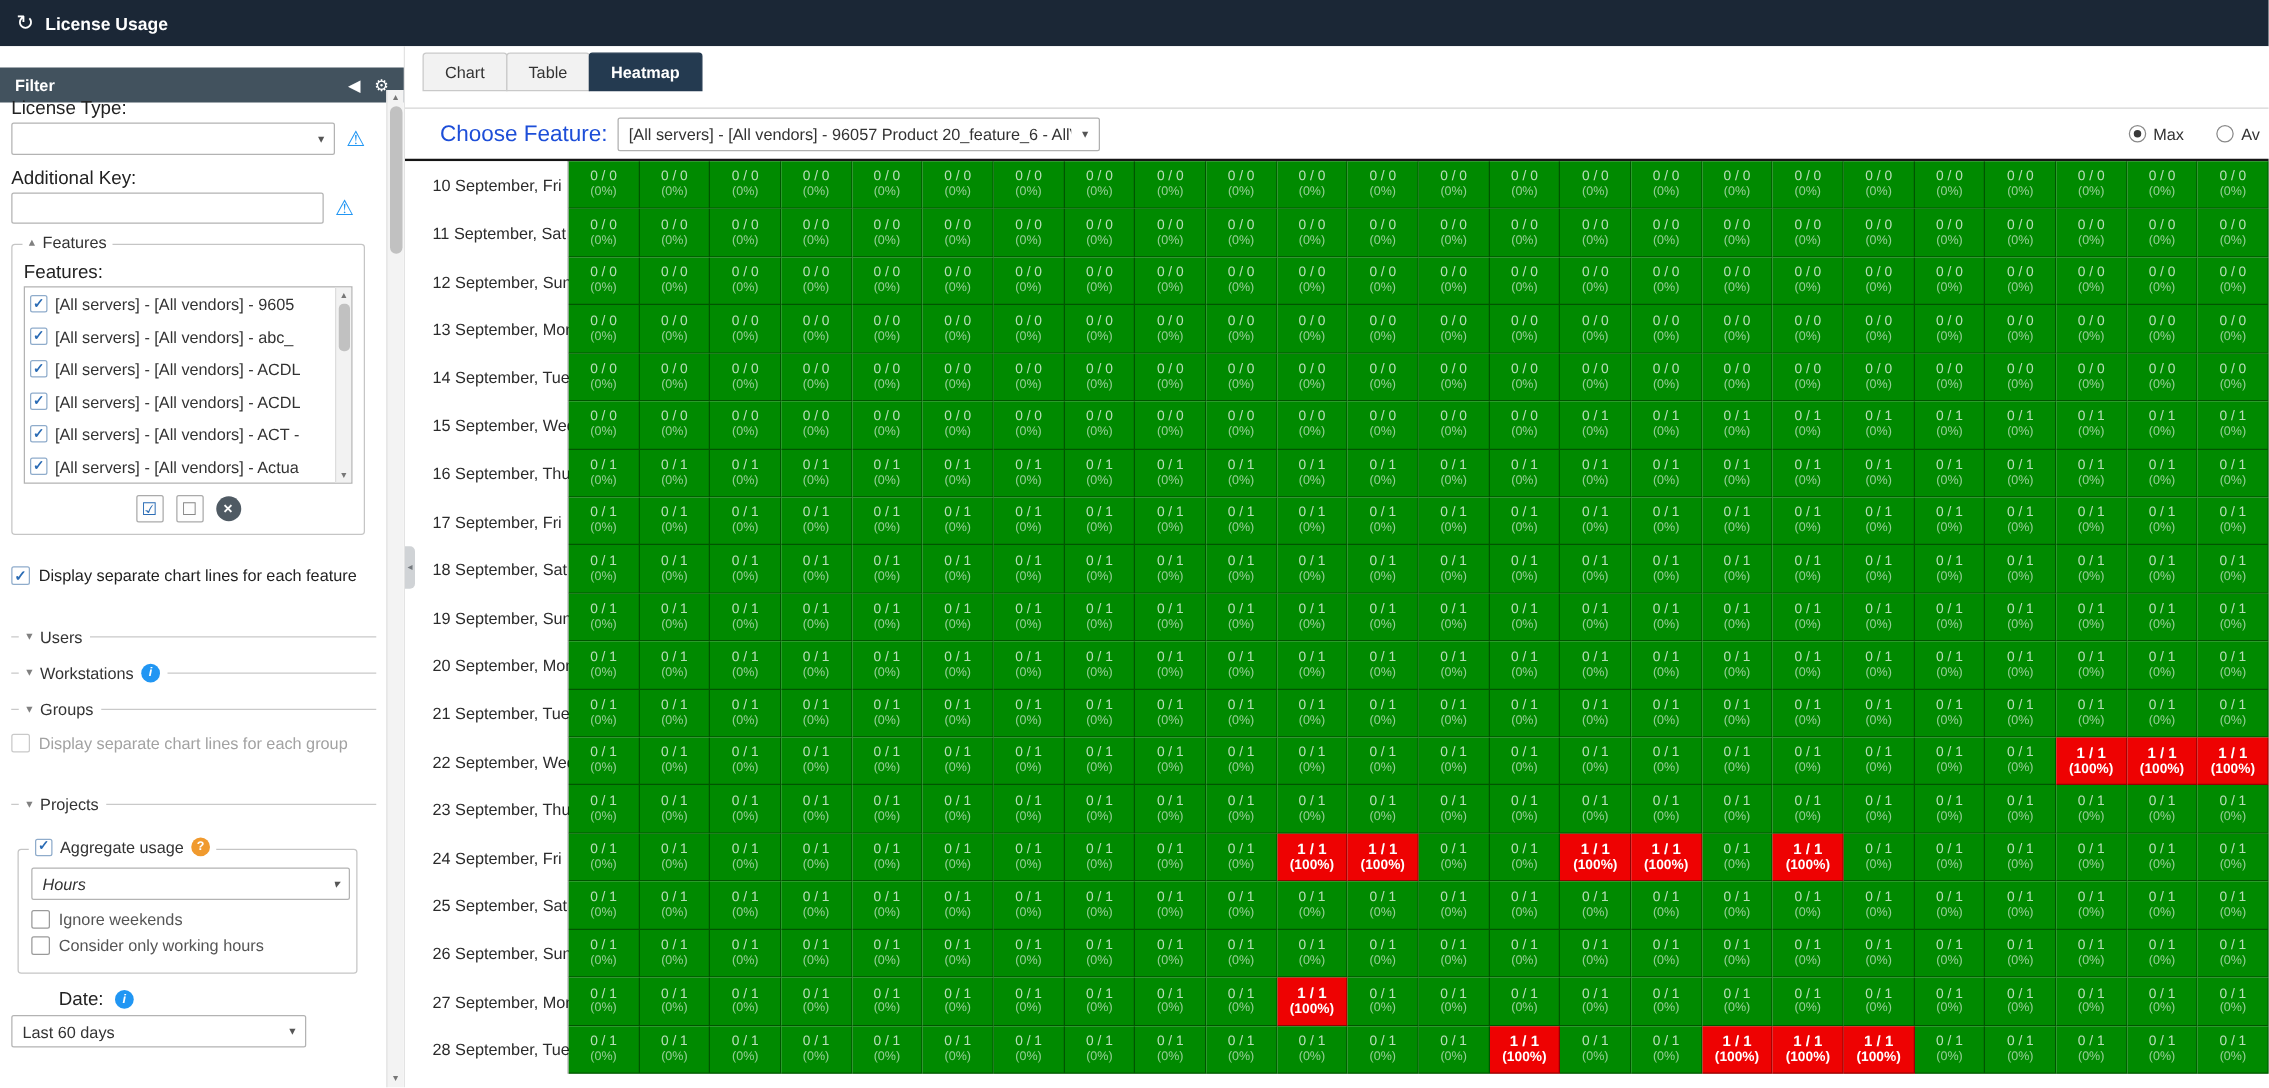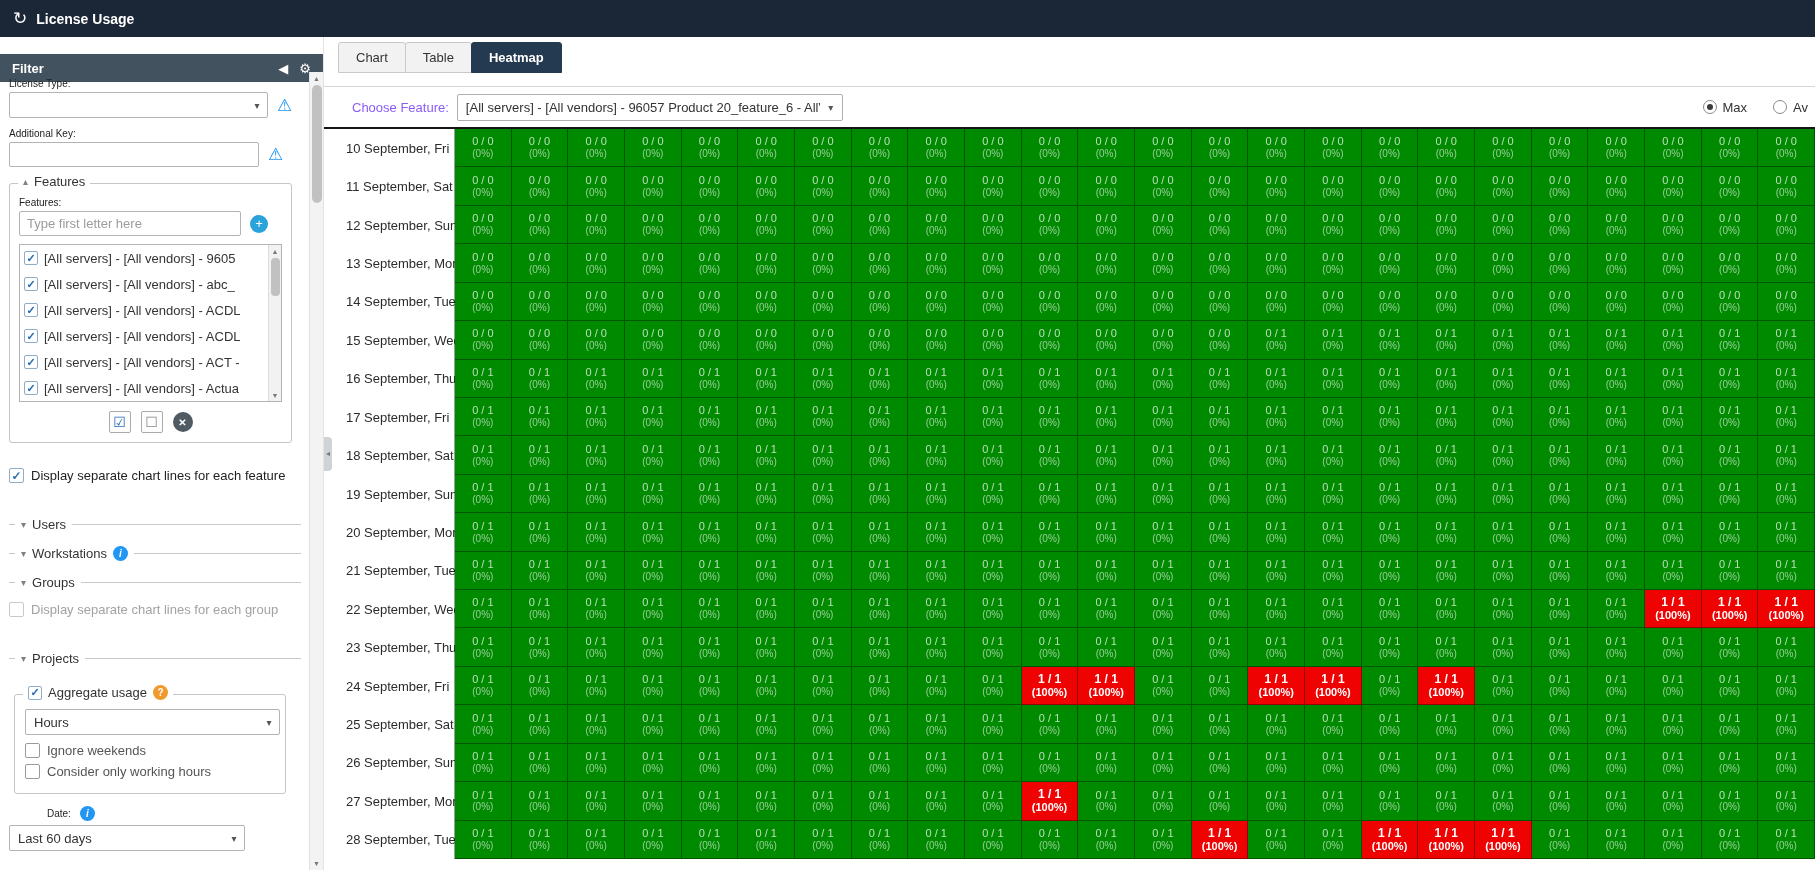--- a/index.html
+++ b/index.html
@@ -15,21 +15,21 @@
   .cols { flex:1; display:flex; min-height:0; }
 
   
   .sidebar { width:324px; flex:0 0 auto; position:relative; background:#fff; border-right:1px solid #e3e3e3; }
   .filter-bar { margin-top:17px; height:28px; background:#42525e; color:#fff; display:flex; align-items:center; padding:0 12px; }
   .fb-title { font-size:13px; font-weight:bold; flex:1; }
   .fb-icons { display:flex; gap:11px; font-size:13px; align-items:center; }
   .fb-icons span { cursor:pointer; }
 
   .filter-content { position:absolute; top:35px; left:0; right:14px; bottom:0; padding:6px 0 0 9px; overflow:hidden; }
-  .flabel { font-size:10px; color:#222; margin-bottom:3px; }
+  .flabel { font-size:15px; color:#222; margin-bottom:3px; }
   .frow { display:flex; align-items:center; gap:9px; margin-bottom:10px; }
 
   .select { height:26px; border:1px solid #b3b3b3; border-radius:2px; background:#fff; display:flex; align-items:center; font-size:13px; color:#333; }
   .select .sval { flex:1; padding:0 8px; overflow:hidden; white-space:nowrap; }
   .select .sarrow { width:20px; text-align:center; color:#555; font-size:10px; }
   .tinput { height:25px; border:1px solid #b3b3b3; border-radius:2px; padding:0 7px; font-size:13px; color:#333; font-family:inherit; outline:none; }
   .tinput::placeholder { color:#9b9b9b; }
   .w259{width:259px;} .w250{width:250px;} .w222{width:222px;} .w255{width:255px;} .w278{width:236px;}
 
   .tri { color:#2196f3; font-size:17px; line-height:1; }
@@ -65,40 +65,40 @@
   .cbrow.gray { color:#a2a2a2; }
   .feature-lines-row { margin-top:25px; }
   .group-lines-row { margin-top:10px; }
 
   .section-row { position:relative; height:20px; margin-top:9px; }
   .section-row .line { position:absolute; left:0; right:8px; top:50%; border-top:1px solid #c9c9c9; }
   .section-row .sec-label { position:absolute; left:6px; top:0; height:20px; background:#fff; padding:0 6px; font-size:13px; color:#333; display:flex; align-items:center; gap:6px; }
   .section-row .arrow { color:#808080; font-size:10px; }
   .mt31 { margin-top:31px; }
 
-  .agg-fieldset .select { margin-bottom:8px; }
+  .agg-fieldset .select { margin-bottom:8px;font-style:italic; }
   .agg-fieldset .cbrow { margin-bottom:6px; color:#555; }
   .date-row { margin-top:12px; margin-bottom:4px; }
   .date-row .flabel { margin-bottom:0;margin-left:38px; }
 
   .vscroll { position:absolute; top:35px; right:0; bottom:0; width:14px; background:#f3f3f3; border-left:1px solid #e2e2e2; }
   .vscroll .arr { height:13px; display:flex; align-items:center; justify-content:center; color:#777; font-size:7px; }
   .vscroll .arr.down { position:absolute; bottom:0; left:0; right:0; }
   .vscroll .thumb { position:absolute; top:13px; left:2px; width:10px; height:118px; background:#c1c1c1; border-radius:5px; }
 
   
   .main { flex:1; min-width:0; display:flex; flex-direction:column; position:relative; background:#fff; }
   .splitter { position:absolute; left:0; top:50%; transform:translateY(-50%); width:8px; height:34px; background:#d0d3d6; border-radius:0 4px 4px 0; display:flex; align-items:center; justify-content:center; color:#74797e; font-size:8px; z-index:5; cursor:pointer; }
 
   .tab-strip { height:50px; flex:0 0 auto; border-bottom:1px solid #d5d5d5; display:flex; align-items:flex-start; padding:5px 0 0 14px; }
   .tab { height:31px; padding:12px 17px; display:flex; align-items:center; font-size:13px; color:#333; background:#f2f2f2; border:1px solid #c9c9c9; border-radius:3px 3px 0 0; margin-right:-1px; cursor:pointer; }
   .tab.active { background:#243a50; color:#fff; border-color:#243a50; font-weight:bold; }
 
   .toolbar { height:40px; flex:0 0 auto; display:flex; align-items:center; padding:0 4px 0 28px; gap:8px; }
-  .toolbar-label { font-size:13px; color:#8b5cf6; white-space:nowrap; }
+  .toolbar-label { font-size:18px; color:#1d4ed8; white-space:nowrap; }
   .combo { width:386px; height:27px; border:1px solid #b0b0b0; border-radius:2px; display:flex; align-items:center; background:#fff; cursor:pointer; }
   .combo .val { flex:1; padding:0 8px; font-size:13px; color:#333; white-space:nowrap; overflow:hidden; }
   .combo .arrow { width:22px; color:#555; font-size:10px; text-align:center; }
   .radio-group { margin-left:auto; display:flex; align-items:center; gap:6px; padding-right:3px; }
   .radio { width:14px; height:14px; border:1px solid #8a8a8a; border-radius:50%; background:#fff; position:relative; flex:0 0 auto; cursor:pointer; }
   .radio.sel::after { content:""; position:absolute; left:3px; top:3px; right:3px; bottom:3px; border-radius:50%; background:#3a3a3a; }
   .rlabel { font-size:13px; color:#333; white-space:nowrap; }
   .rgap { width:14px; }
 
   
@@ -150,24 +150,20 @@
           <input class="tinput w250" value="" style="">
           <span class="tri">⚠</span>
         </div>
 
         <div class="fieldset features-fieldset">
           <div class="legend">
             <span class="arrow">▴</span>
             <span>Features</span>
           </div>
           <div class="flabel">Features:</div>
-          <div class="frow" style="margin-bottom:8px;">
-            <input class="tinput w222" placeholder="Type first letter here" style="">
-            <span class="plus-btn">+</span>
-          </div>
           <div class="listbox">
             <div class="items">
                 <div class="feat-item">
                   <span class="cb small">✓</span>
                   <span>[All servers] - [All vendors] - 9605</span>
                 </div>
                 <div class="feat-item">
                   <span class="cb small">✓</span>
                   <span>[All servers] - [All vendors] - abc_</span>
                 </div>

